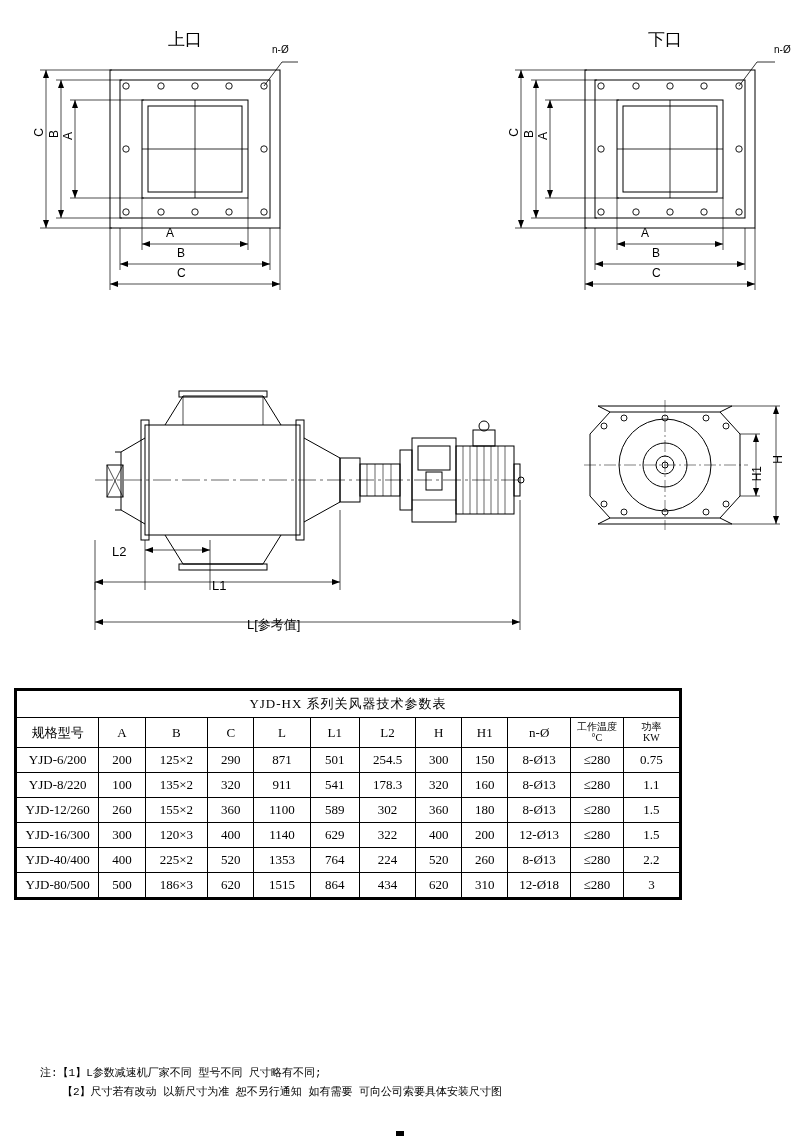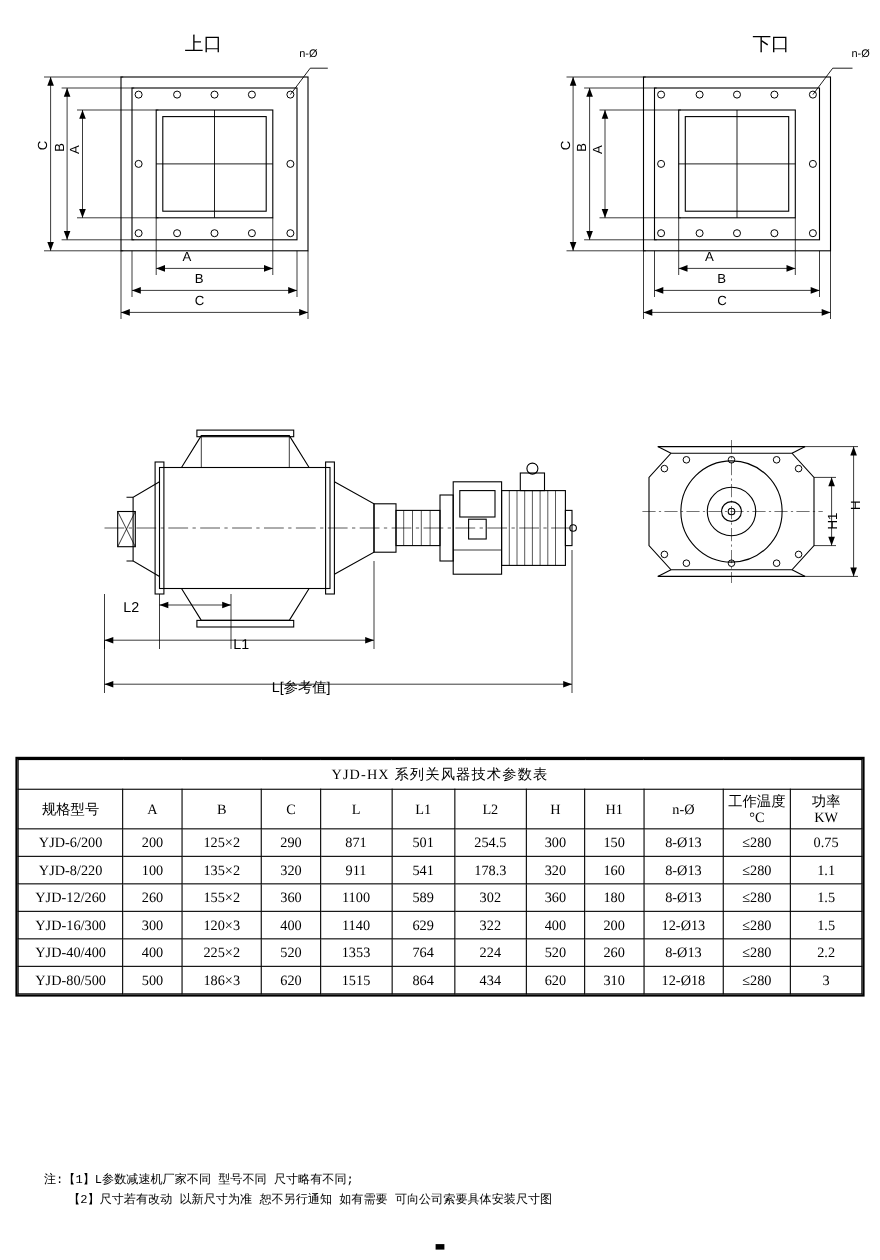--- a/index.html
+++ b/index.html
@@ -15,21 +15,21 @@
 
   
   .lbl{position:absolute;font-size:13px;white-space:nowrap;}
   .lbl-sm{position:absolute;font-size:10px;white-space:nowrap;}
   .vert{writing-mode:vertical-rl;transform:rotate(180deg);}
   svg{display:block;}
   .dwg{position:absolute;}
 
   
   .table-wrap{
-    position:absolute;left:14px;top:688px;width:772px;
+    position:absolute;left:14px;top:688px;width:668px;
     border:2px solid #000;
     box-sizing:border-box;
   }
   table.spec{
     width:100%;border-collapse:collapse;table-layout:fixed;
   }
   table.spec td,table.spec th{
     border:1px solid #000;
     text-align:center;
     font-size:13px;
@@ -37,21 +37,21 @@
     font-family:"Liberation Serif","DejaVu Serif",serif;
   }
   .title-row td{
     border:none;border-bottom:1px solid #000;
     font-size:25px;
     padding:10px 0 12px 0;
     letter-spacing:1px;
     font-family:"Liberation Serif","DejaVu Serif",serif;
   }
   thead td{font-size:14px;padding:6px 1px;}
-  .hdr-small{font-size:13px;line-height:1.05;display:block;}
+  .hdr-small{font-size:10px;line-height:1.05;display:block;}
   td.first{font-size:13px;}
   .notes{
     position:absolute;left:40px;top:1064px;font-size:11px;line-height:1.7;
     font-family:Liberation Mono, monospace;
   }
   .notes div{white-space:nowrap;}
   .footmark{
     position:absolute;left:396px;top:1131px;width:8px;height:5px;background:#000;
   }
 </style>
@@ -140,21 +140,21 @@
       </g>
     </svg>
   </div>
   <div class="lbl vert" style="left:32px;top:128px;font-size:12px;">C</div>
   <div class="lbl vert" style="left:47px;top:130px;font-size:12px;">B</div>
   <div class="lbl vert" style="left:61px;top:132px;font-size:12px;">A</div>
   <div class="lbl" style="left:166px;top:226px;font-size:12px;">A</div>
   <div class="lbl" style="left:177px;top:246px;font-size:12px;">B</div>
   <div class="lbl" style="left:177px;top:266px;font-size:12px;">C</div>
 
-  <div class="lbl" style="left:684px;top:28px;font-size:17px;">下口</div>
+  <div class="lbl" style="left:648px;top:28px;font-size:17px;">下口</div>
   <div class="lbl-sm" style="left:774px;top:44px;">n-Ø</div>
 
   <div class="dwg" style="left:505px;top:58px;">
     <svg width="285" height="240" viewBox="0 0 285 240">
       <g fill="none" stroke="#000" stroke-width="1">
         <rect x="80" y="12" width="170" height="158"></rect>
         <rect x="90" y="22" width="150" height="138"></rect>
         <rect x="112" y="42" width="106" height="98"></rect>
         <rect x="118" y="48" width="94" height="86"></rect>
         <line x1="165" y1="42" x2="165" y2="140" stroke-width="0.8"></line>

